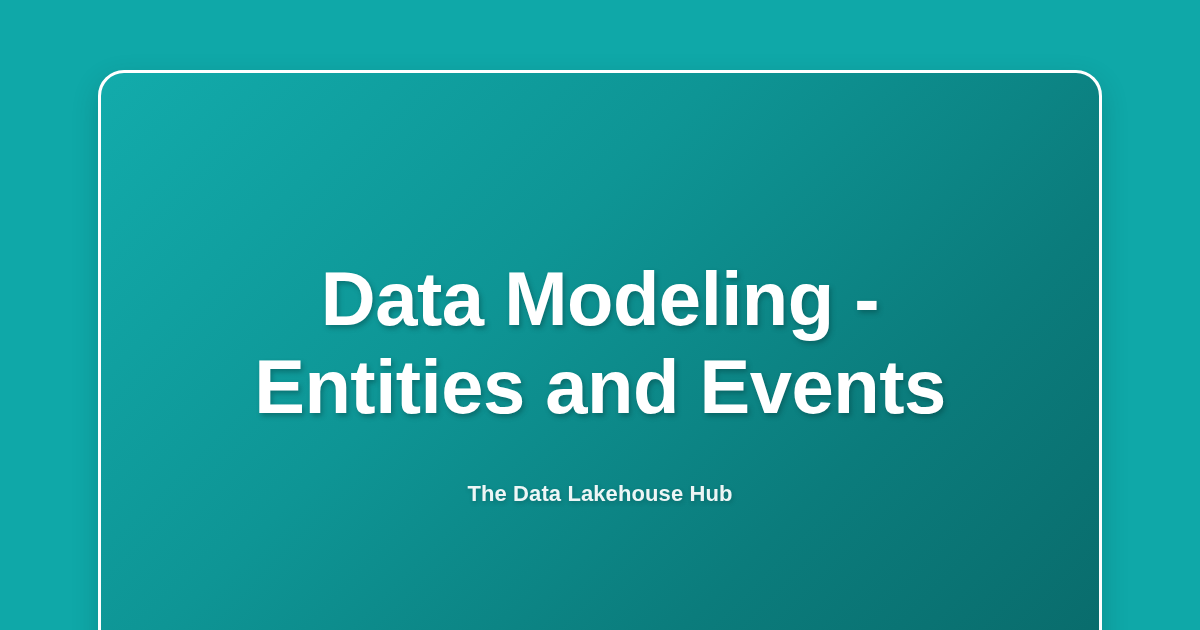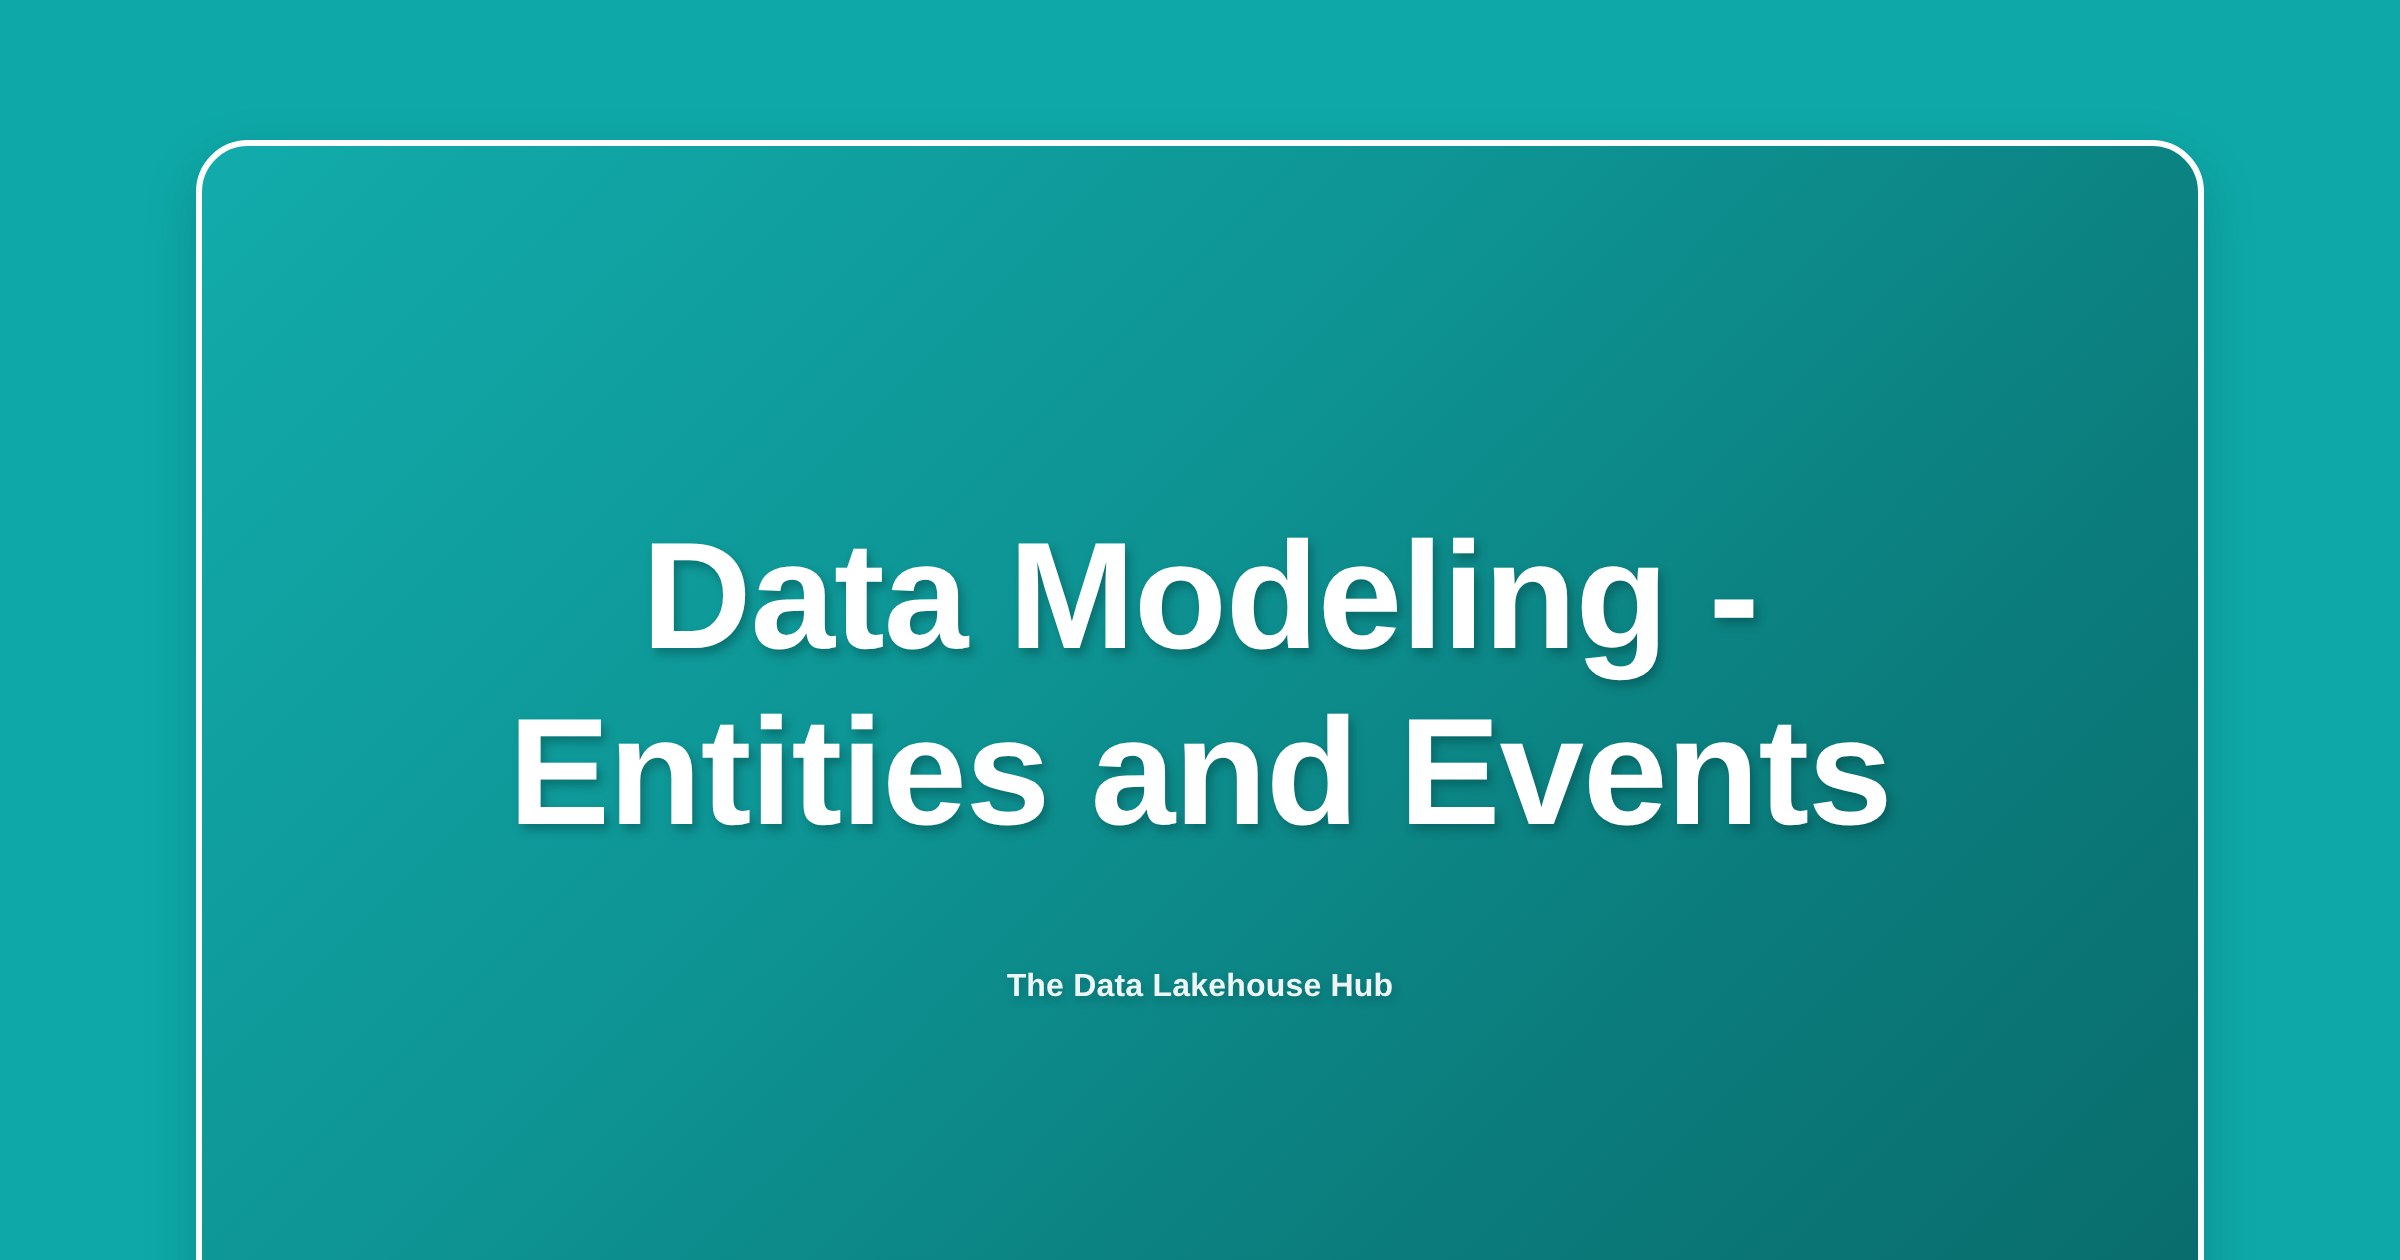--- a/index.html
+++ b/index.html
@@ -61,21 +61,21 @@
     font-weight: bold;
     letter-spacing: -0.5px;
     color: #FFFFFF;
     text-shadow: 2px 3px 5px rgba(0, 45, 45, 0.35);
     max-width: 840px;
   }
 
   .hero-subtitle {
     margin: 0;
     padding-top: 48px;
-    font-size: 16px;
+    font-size: 22px;
     line-height: 30px;
     font-weight: bold;
     letter-spacing: 0.1px;
     color: rgba(255, 255, 255, 0.93);
     text-shadow: 1px 2px 4px rgba(0, 45, 45, 0.25);
   }
 </style>
 </head>
 <body>
 

